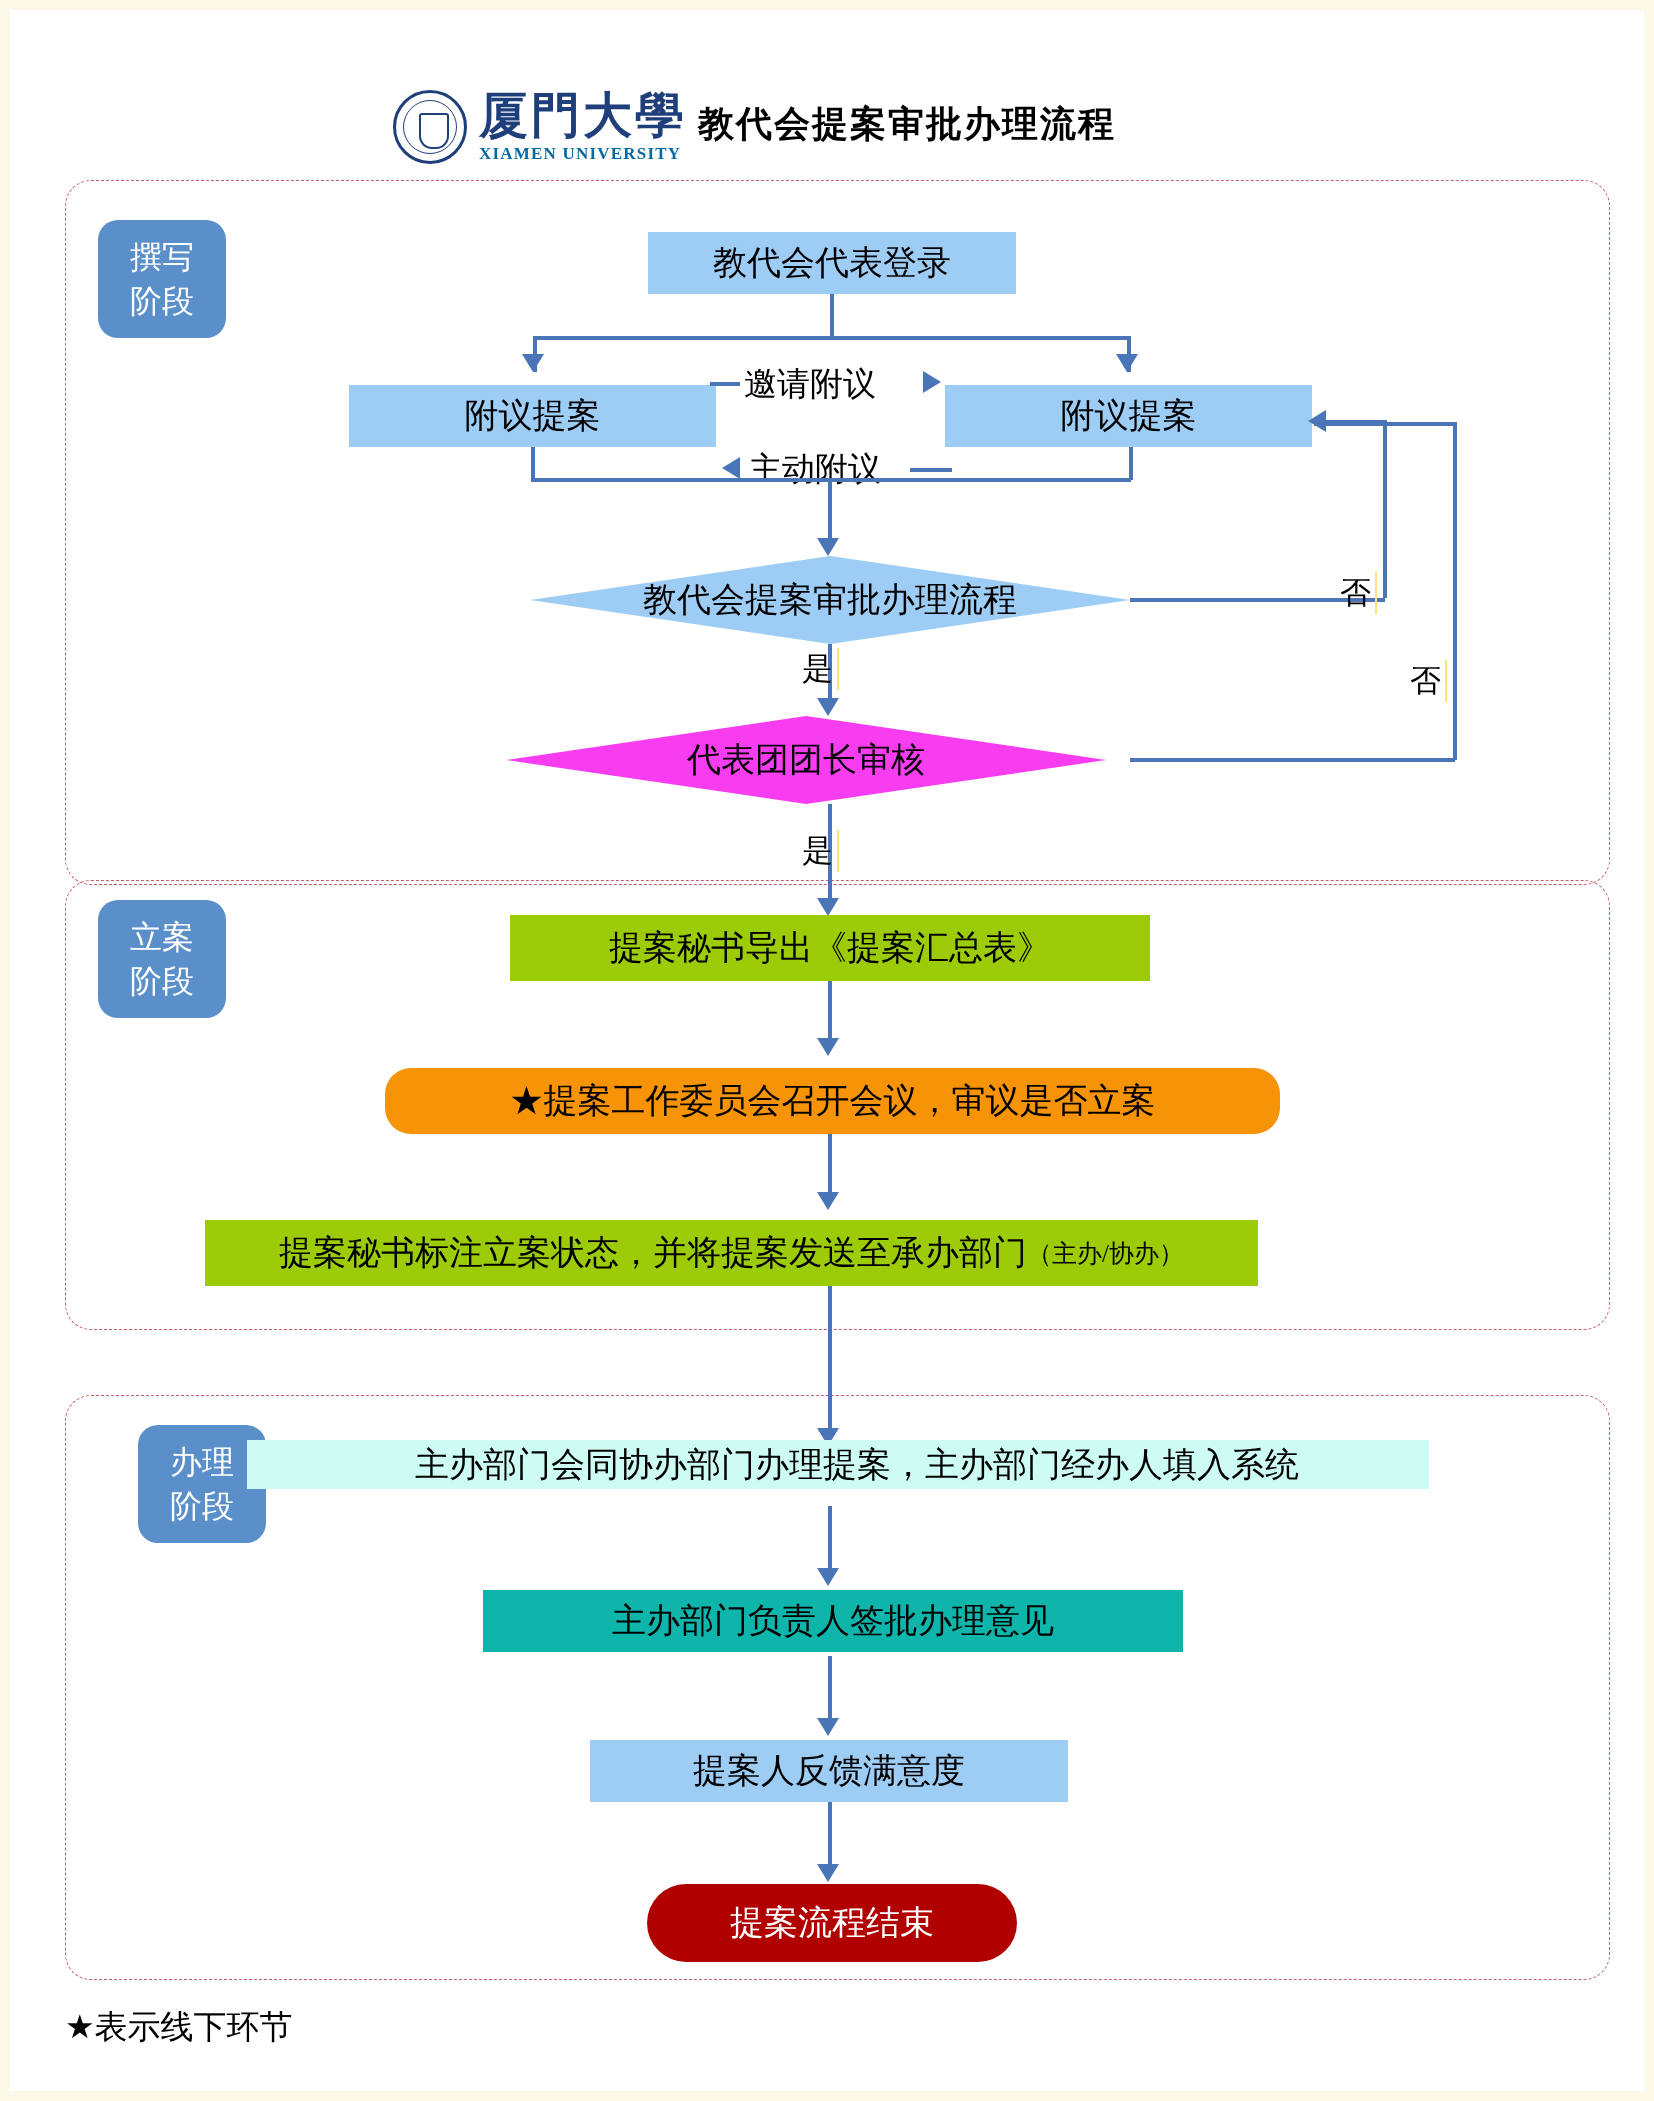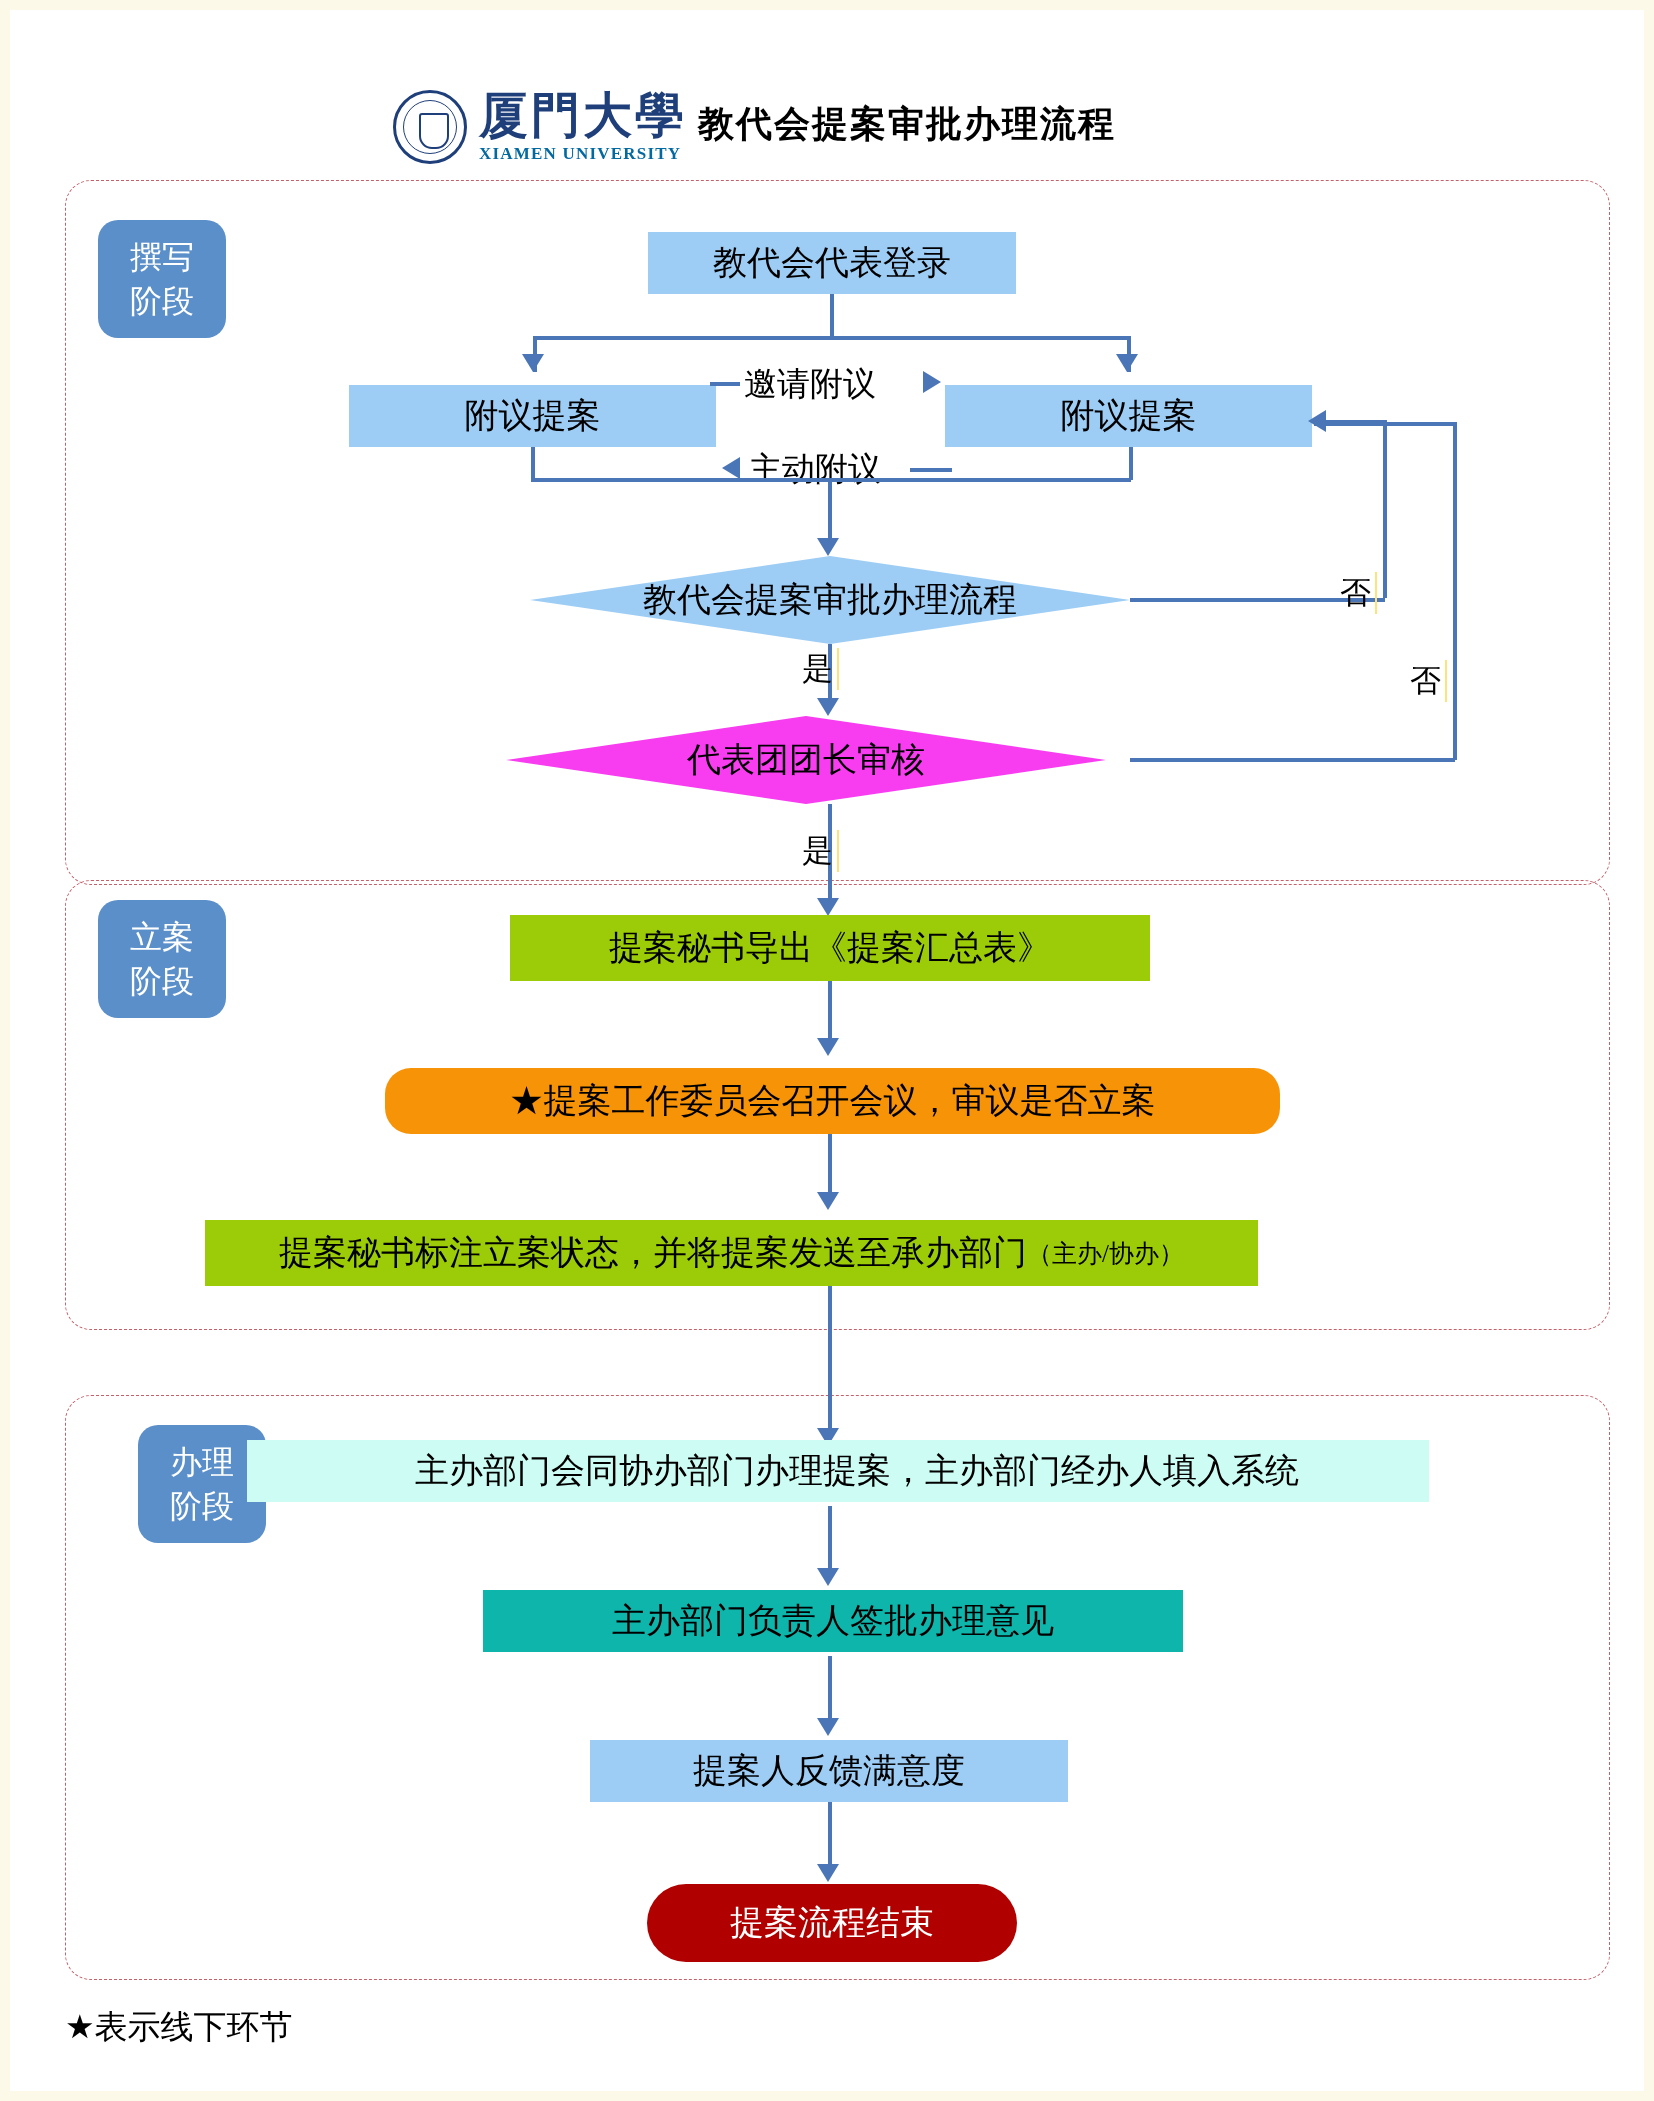--- a/index.html
+++ b/index.html
@@ -185,21 +185,21 @@
   <div class="ln vln" style="left:818px;top:1276px;height:146px;"></div>
   <div class="arrowd" style="left:807px;top:1418px;"></div>
 
   <div class="stage-badge" style="left:88px;top:1415px;margin-left:40px;">
     <div>
       <span>办理</span>
       <span>阶段</span>
     </div>
   </div>
 
-  <div class="node rect cyan" style="left:237px;top:1430px;width:1182px;height:62px;padding-left:38px;">主办部门会同协办部门办理提案，主办部门经办人填入系统</div>
+  <div class="node rect cyan" style="left:237px;top:1430px;width:1182px;height:49px;padding-left:38px;">主办部门会同协办部门办理提案，主办部门经办人填入系统</div>
 
   <div class="ln vln" style="left:818px;top:1496px;height:66px;"></div>
   <div class="arrowd" style="left:807px;top:1558px;"></div>
 
   <div class="node rect teal" style="left:473px;top:1580px;width:700px;height:62px;">主办部门负责人签批办理意见</div>
 
   <div class="ln vln" style="left:818px;top:1646px;height:66px;"></div>
   <div class="arrowd" style="left:807px;top:1708px;"></div>
 
   <div class="node rect lightblue" style="left:580px;top:1730px;width:478px;height:62px;">提案人反馈满意度</div>

